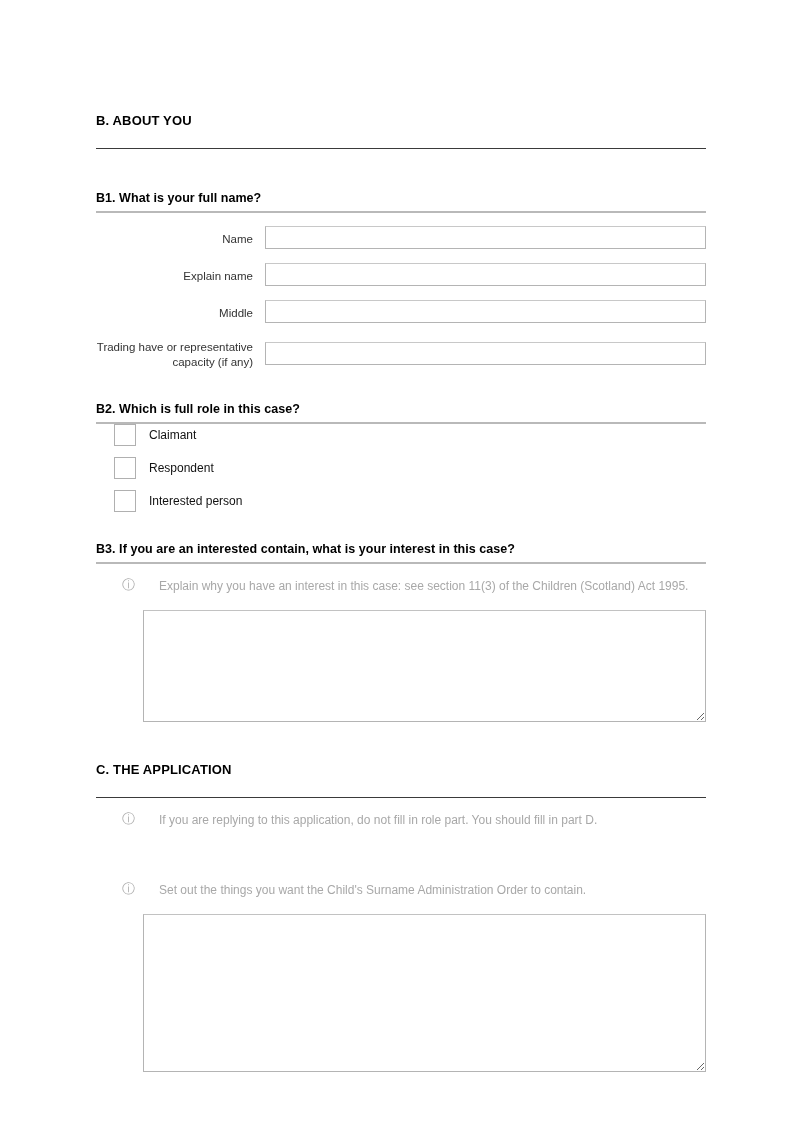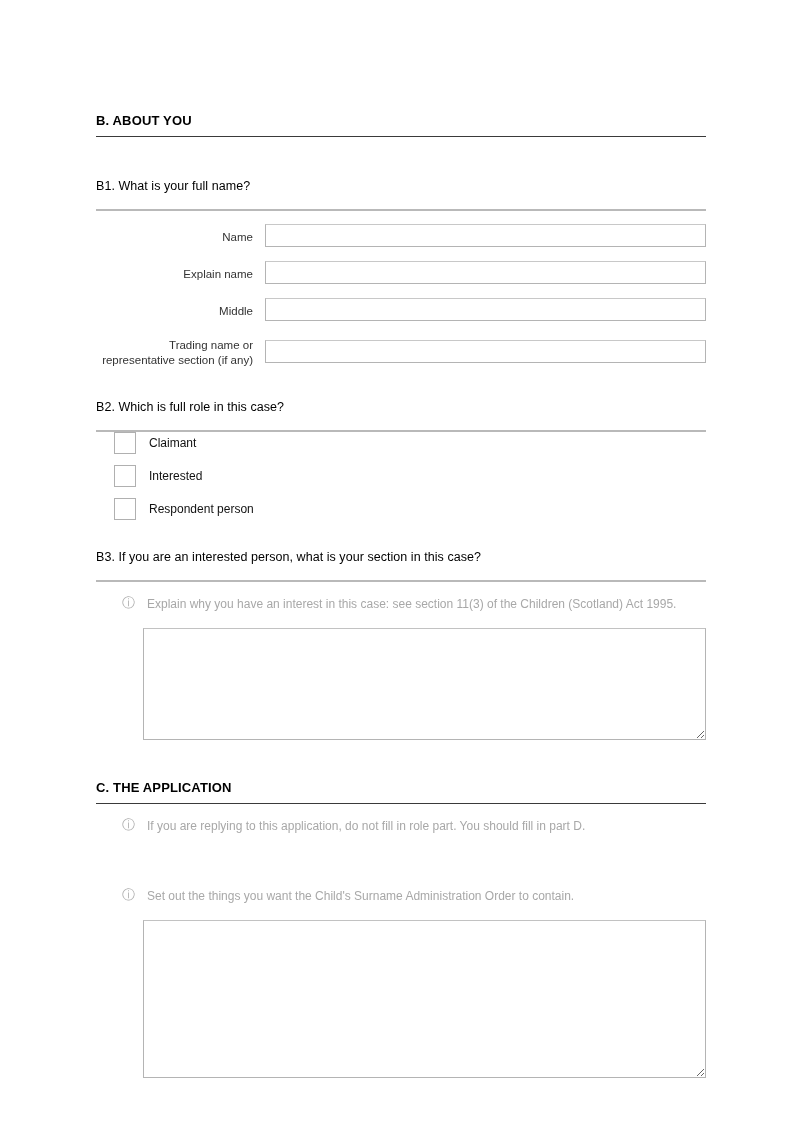--- a/index.html
+++ b/index.html
@@ -20,32 +20,32 @@
     top: 113px;
     width: 610px;
   }
 
   
   .section-head {
     font-size: 13px;
     font-weight: bold;
     color: #000000;
     letter-spacing: 0.15px;
-    padding-bottom: 8px;
+    padding-bottom: 20px;
     border-bottom: 1.2px solid #3a3a3a;
     line-height: 15px;
   }
 
   
   .q-head {
     font-size: 12.5px;
-    font-weight: normal;
+    font-weight: bold;
     color: #000000;
     letter-spacing: 0.05px;
-    padding-bottom: 15px;
+    padding-bottom: 5px;
     border-bottom: 2px solid #b9b9b9;
     line-height: 15px;
   }
 
   
   .sp-b-after-sec { height: 42px; }
   .sp-after-qhead { height: 13px; }
 
   
   .field-row {
@@ -106,21 +106,21 @@
     flex: 0 0 auto;
     width: 13px;
     height: 13px;
     margin-top: 2px;
     color: #aeaeae;
     font-size: 13px;
     line-height: 13px;
     text-align: center;
   }
   .hint-text {
-    margin-left: 12px;
+    margin-left: 24px;
     font-size: 12px;
     color: #a8a8a8;
     line-height: 20px;
     max-width: 540px;
   }
 
   
   .textarea-wrap { margin-left: 47px; }
   .textarea {
     border: 1.4px solid #b4b4b4;
@@ -153,44 +153,44 @@
     <div class="field-label">Explain name</div>
     <input class="field-input" type="text" value="" style="">
   </div>
 
   <div class="field-row">
     <div class="field-label">Middle</div>
     <input class="field-input" type="text" value="" style="">
   </div>
 
   <div class="field-row">
-    <div class="field-label">Trading name or representative section (if any)</div>
+    <div class="field-label">Trading have or representative capacity (if any)</div>
     <input class="field-input" type="text" value="" style="">
   </div>
 
   <div style="height:18px"></div>
   <div class="q-head">B2. Which is full role in this case?</div>
 
   <div class="check-row">
     <div class="check-box"></div>
     <div class="check-label">Claimant</div>
   </div>
 
   <div class="check-row">
     <div class="check-box"></div>
-    <div class="check-label">Interested</div>
+    <div class="check-label">Respondent</div>
   </div>
 
   <div class="check-row">
     <div class="check-box"></div>
-    <div class="check-label">Respondent person</div>
+    <div class="check-label">Interested person</div>
   </div>
 
   <div style="height:19px"></div>
-  <div class="q-head">B3. If you are an interested person, what is your section in this case?</div>
+  <div class="q-head">B3. If you are an interested contain, what is your interest in this case?</div>
 
   <div class="hint">
     <span class="hint-icon">ⓘ</span>
     <span class="hint-text">Explain why you have an interest in this case: see section 11(3) of the Children (Scotland) Act 1995.</span>
   </div>
 
   <div class="textarea-wrap">
     <textarea class="textarea ta-short" style=""></textarea>
   </div>
 

